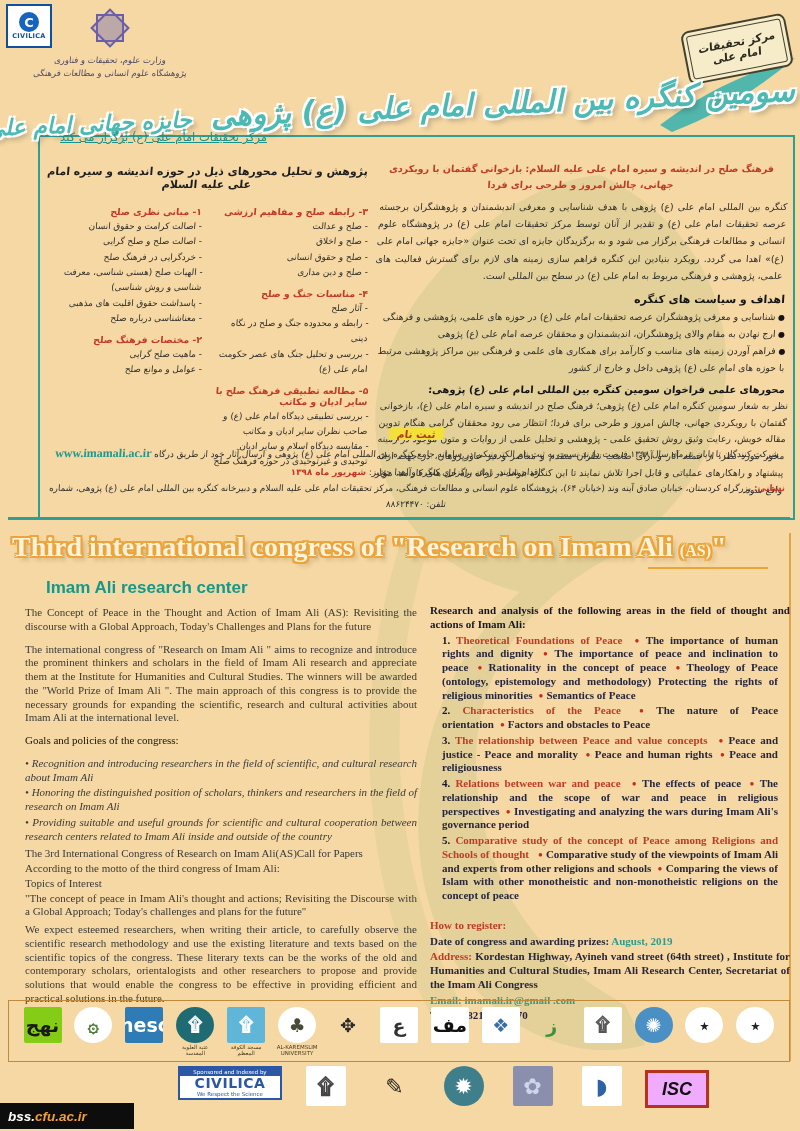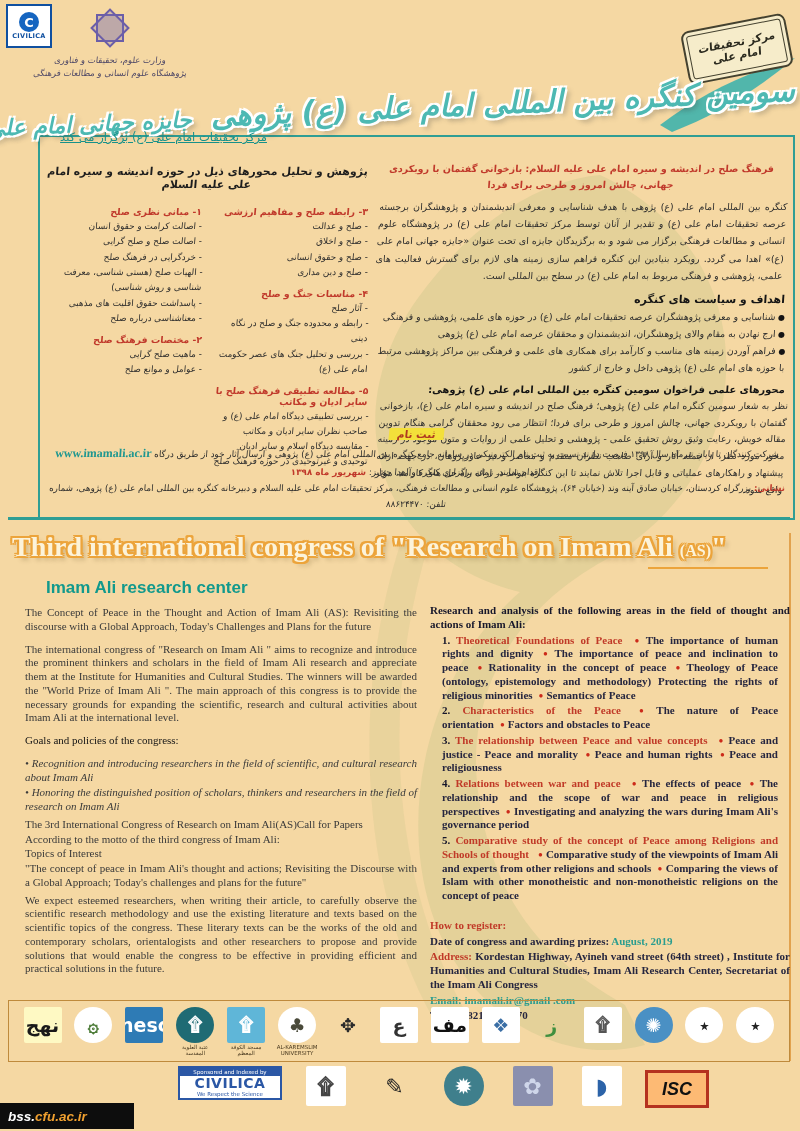--- a/index.html
+++ b/index.html
@@ -96,21 +96,21 @@
     display:flex;align-items:center;justify-content:space-between;padding:2px 10px;box-sizing:border-box;}
   .logo{display:flex;flex-direction:column;align-items:center;width:47px;}
   .logo .g{width:38px;height:36px;display:flex;align-items:center;justify-content:center;font-size:19px;font-weight:bold;overflow:hidden;}
   .logo .cap{font-size:5.5px;color:#4a3a20;text-align:center;line-height:1.1;height:12px;margin-top:1px;}
   .row2{position:absolute;left:178px;top:1066px;display:flex;align-items:flex-start;gap:20px;z-index:2;}
   .sponsor-badge{width:100px;border:2px solid #2b57a5;background:#fff;text-align:center;}
   .sponsor-badge .sb-top{font-size:5.5px;background:#2b57a5;color:#fff;padding:1px 0;}
   .sponsor-badge .sb-mid{font-size:14px;font-weight:bold;color:#2b57a5;letter-spacing:.5px;line-height:1.1;}
   .sponsor-badge .sb-bot{font-size:5.5px;color:#2b57a5;padding-bottom:1px;}
   .row2 .logo .g{width:40px;height:40px;font-size:22px;}
-  .isc-badge{width:58px;height:32px;background:#fdba74;border:3px solid #b5321f;display:flex;align-items:center;
+  .isc-badge{width:58px;height:32px;background:#f0abfc;border:3px solid #b5321f;display:flex;align-items:center;
     justify-content:center;font-family:"Liberation Sans",sans-serif;font-weight:bold;font-size:18px;color:#111;
     font-style:italic;margin-top:4px;}
   .watermark{position:absolute;left:0;top:1103px;width:134px;height:26px;background:#0d0d0d;display:flex;
     align-items:center;padding-left:8px;box-sizing:border-box;z-index:3;
     font-style:italic;font-weight:bold;font-size:13.5px;font-family:"Liberation Sans",sans-serif;}
   .watermark .wa{color:#fff;}
   .watermark .wb{color:#f0a030;}
 </style>
 </head>
 <body>
@@ -246,20 +246,21 @@
   <div class="center-head">Imam Ali research center</div>
 
   <div class="col-left">
     <p>The Concept of Peace in the Thought and Action of Imam Ali (AS): Revisiting the discourse with a Global Approach, Today's Challenges and Plans for the future</p>
     <p>The international congress of "Research on Imam Ali " aims to recognize and introduce the prominent thinkers and scholars in the field of Imam Ali research and appreciate them at the Institute for Humanities and Cultural Studies. The winners will be awarded the "World Prize of Imam Ali ". The main approach of this congress is to provide the necessary grounds for expanding the scientific, research and cultural activities about Imam Ali at the international level.</p>
     <p class="en-goals-h">Goals and policies of the congress:</p>
     <ul class="en-goals">
 
     <li><span>Recognition and introducing researchers in the field of scientific, and cultural research about Imam Ali</span></li>
         <li><span>Honoring the distinguished position of scholars, thinkers and researchers in the field of research on Imam Ali</span></li>
+        <li><span>Providing suitable and useful grounds for scientific and cultural cooperation between research centers related to Imam Ali inside and outside of the country</span></li>
       </ul>
     <p class="tight">The 3rd International Congress of Research on Imam Ali(AS)Call for Papers</p>
     <p class="tight">According to the motto of the third congress of Imam Ali:</p>
     <p class="tight">Topics of Interest</p>
     <p class="tight" style="margin-bottom:4px;">"The concept of peace in Imam Ali's  thought and actions; Revisiting the Discourse with a Global Approach; Today's challenges and plans for the future"</p>
     <p>We expect esteemed researchers, when writing their article, to carefully observe the scientific research methodology and use the existing literature and texts based on the scientific topics of the congress. These literary texts can be the works of the old and contemporary scholars, orientalogists and other researchers to propose and provide solutions that would enable the congress to be effective in providing efficient and practical solutions in the future.</p>
   </div>
 
   <div class="col-right">
     <p class="r-head">Research and analysis of the following areas in the field of thought and actions of Imam Ali:</p>
@@ -318,21 +319,21 @@
       <p class="teal">Email: imamali.ir@gmail .com</p>
       <p>Tel: 00982188624470</p>
     </div>
   </div>
 
   <div class="edge-line"></div>
 
   <div class="logo-box">
 
       <div class="logo">
-        <div class="g" style="color: rgb(26, 26, 26); background: #fef9c3; border-radius: 2px;">نهج</div>
+        <div class="g" style="color: rgb(26, 26, 26); background: #84cc16; border-radius: 2px;">نهج</div>
         <div class="cap"></div>
       </div>
 
       <div class="logo">
         <div class="g" style="color: rgb(78, 125, 58); background: rgb(255, 255, 255); border-radius: 50%;">۞</div>
         <div class="cap"></div>
       </div>
 
       <div class="logo">
         <div class="g" style="color: rgb(255, 255, 255); background: rgb(46, 123, 181); border-radius: 2px;">unesco</div>

